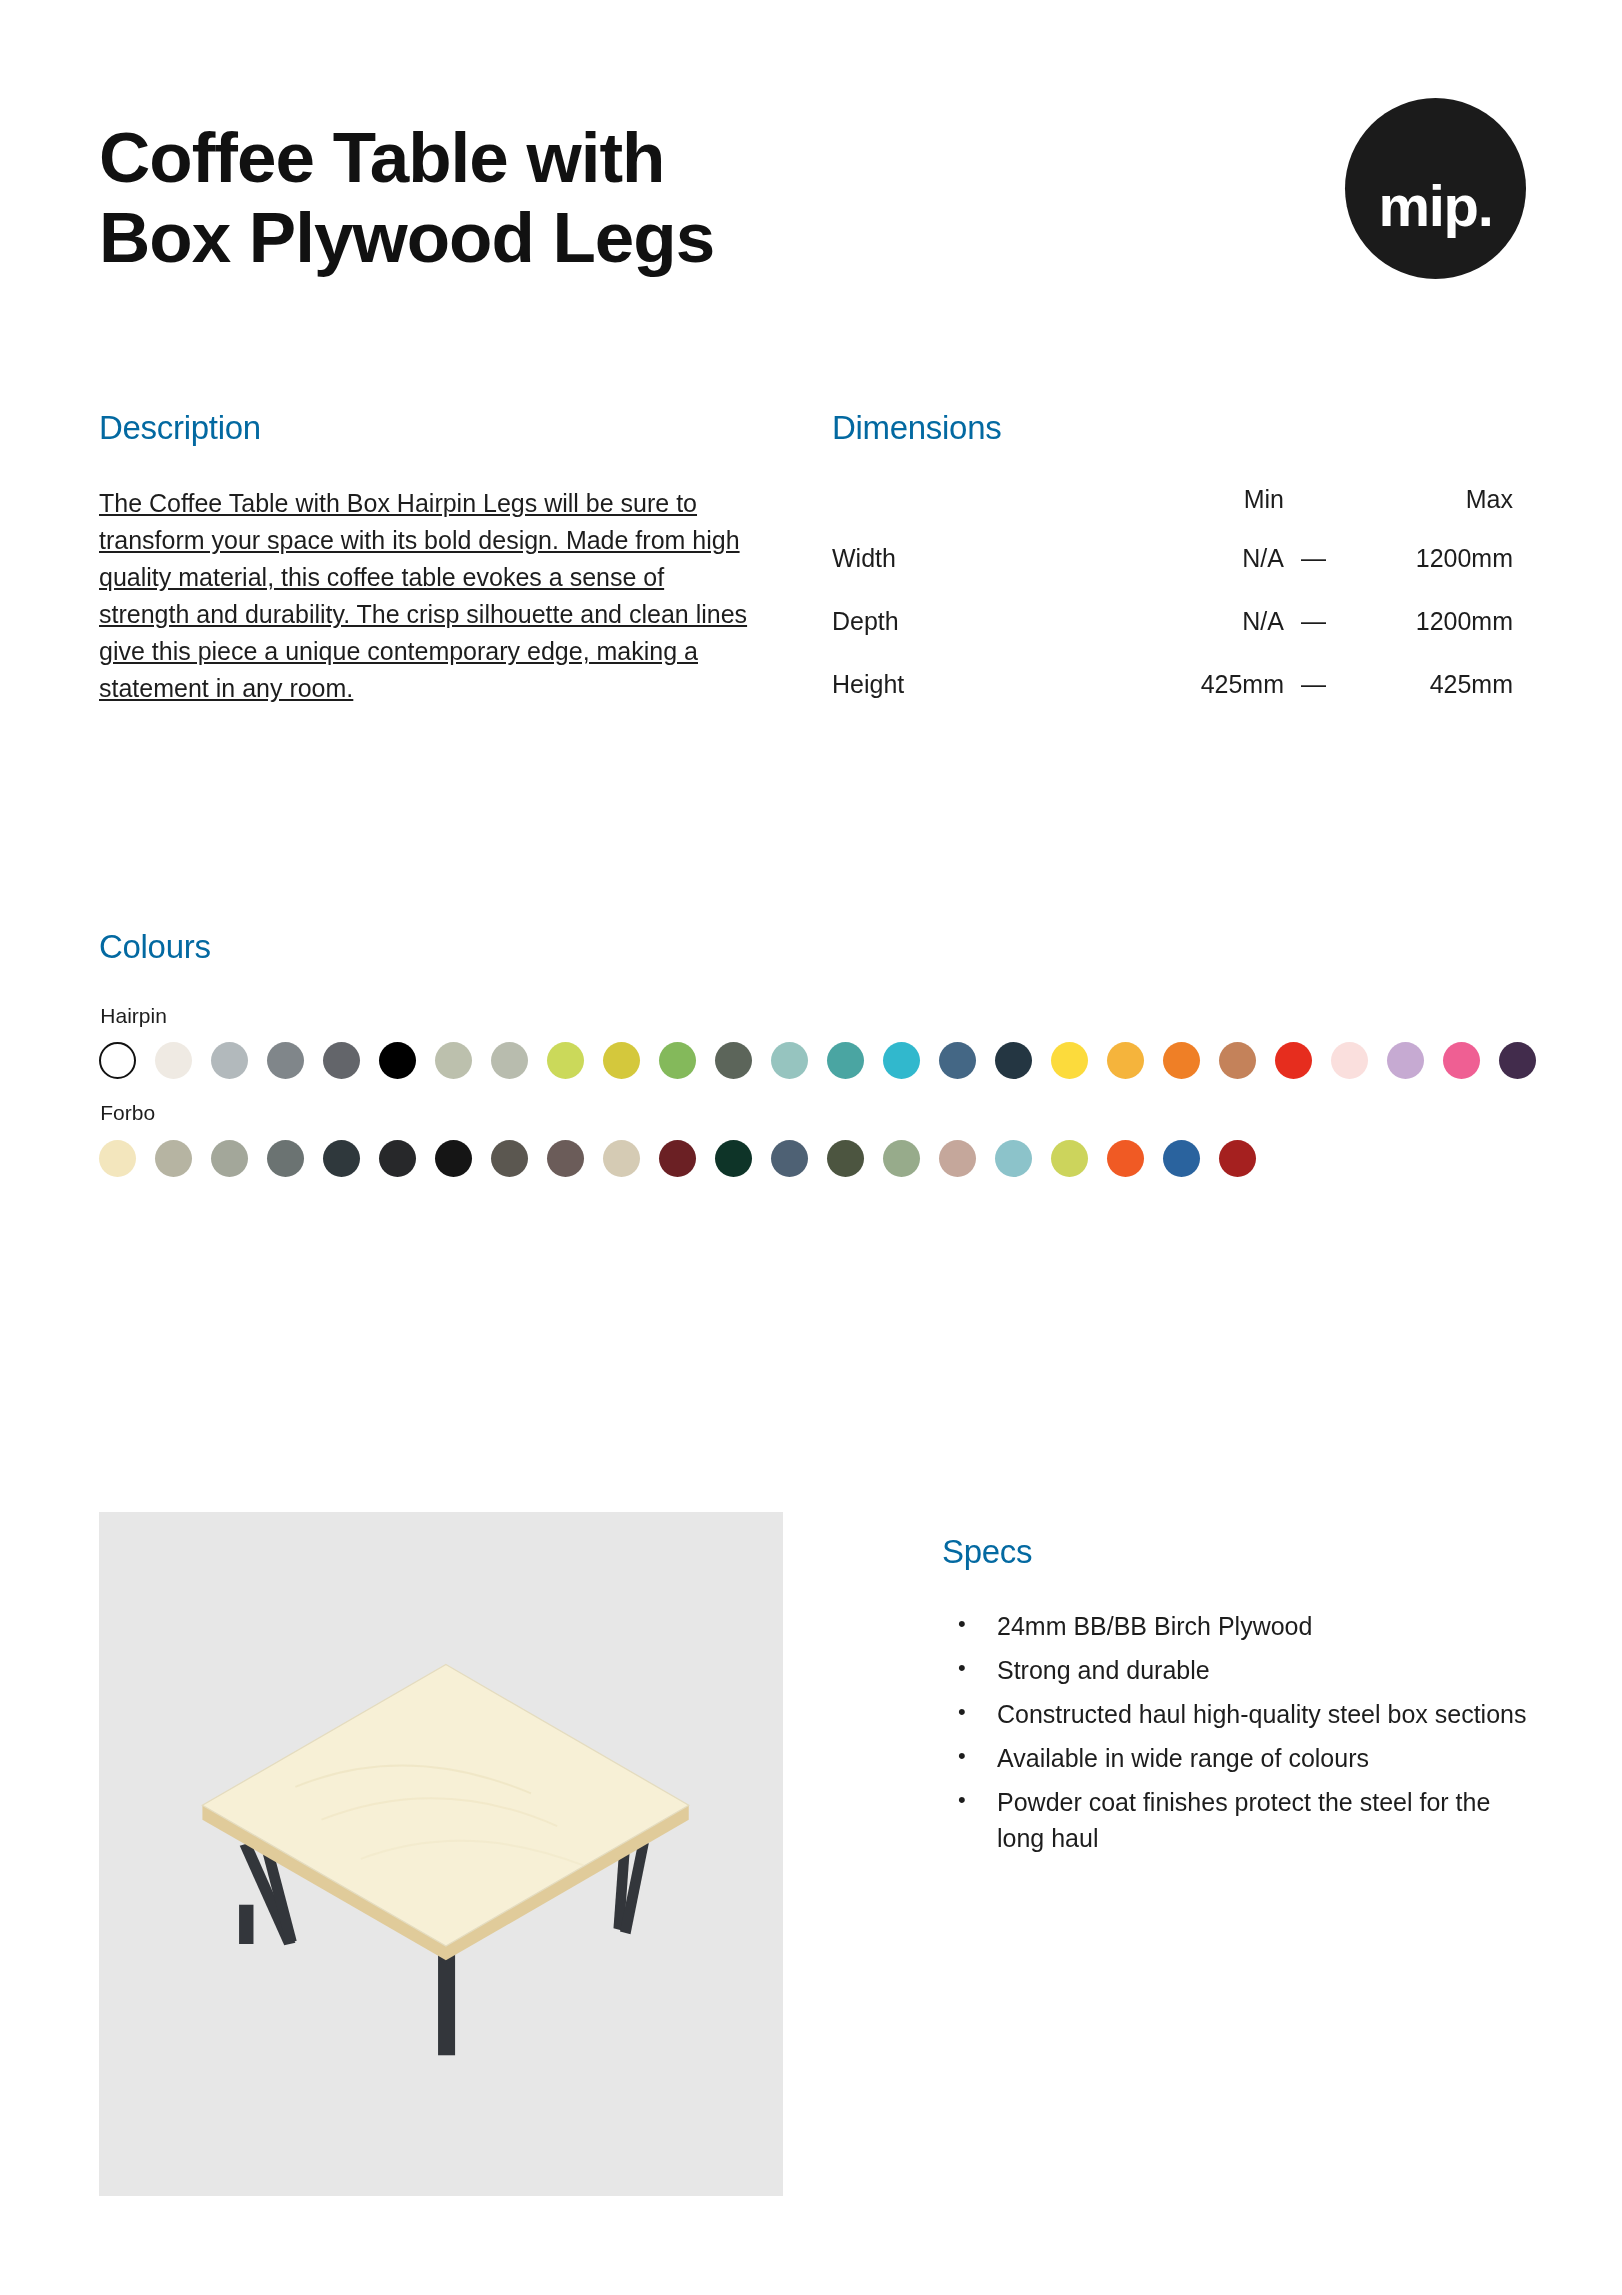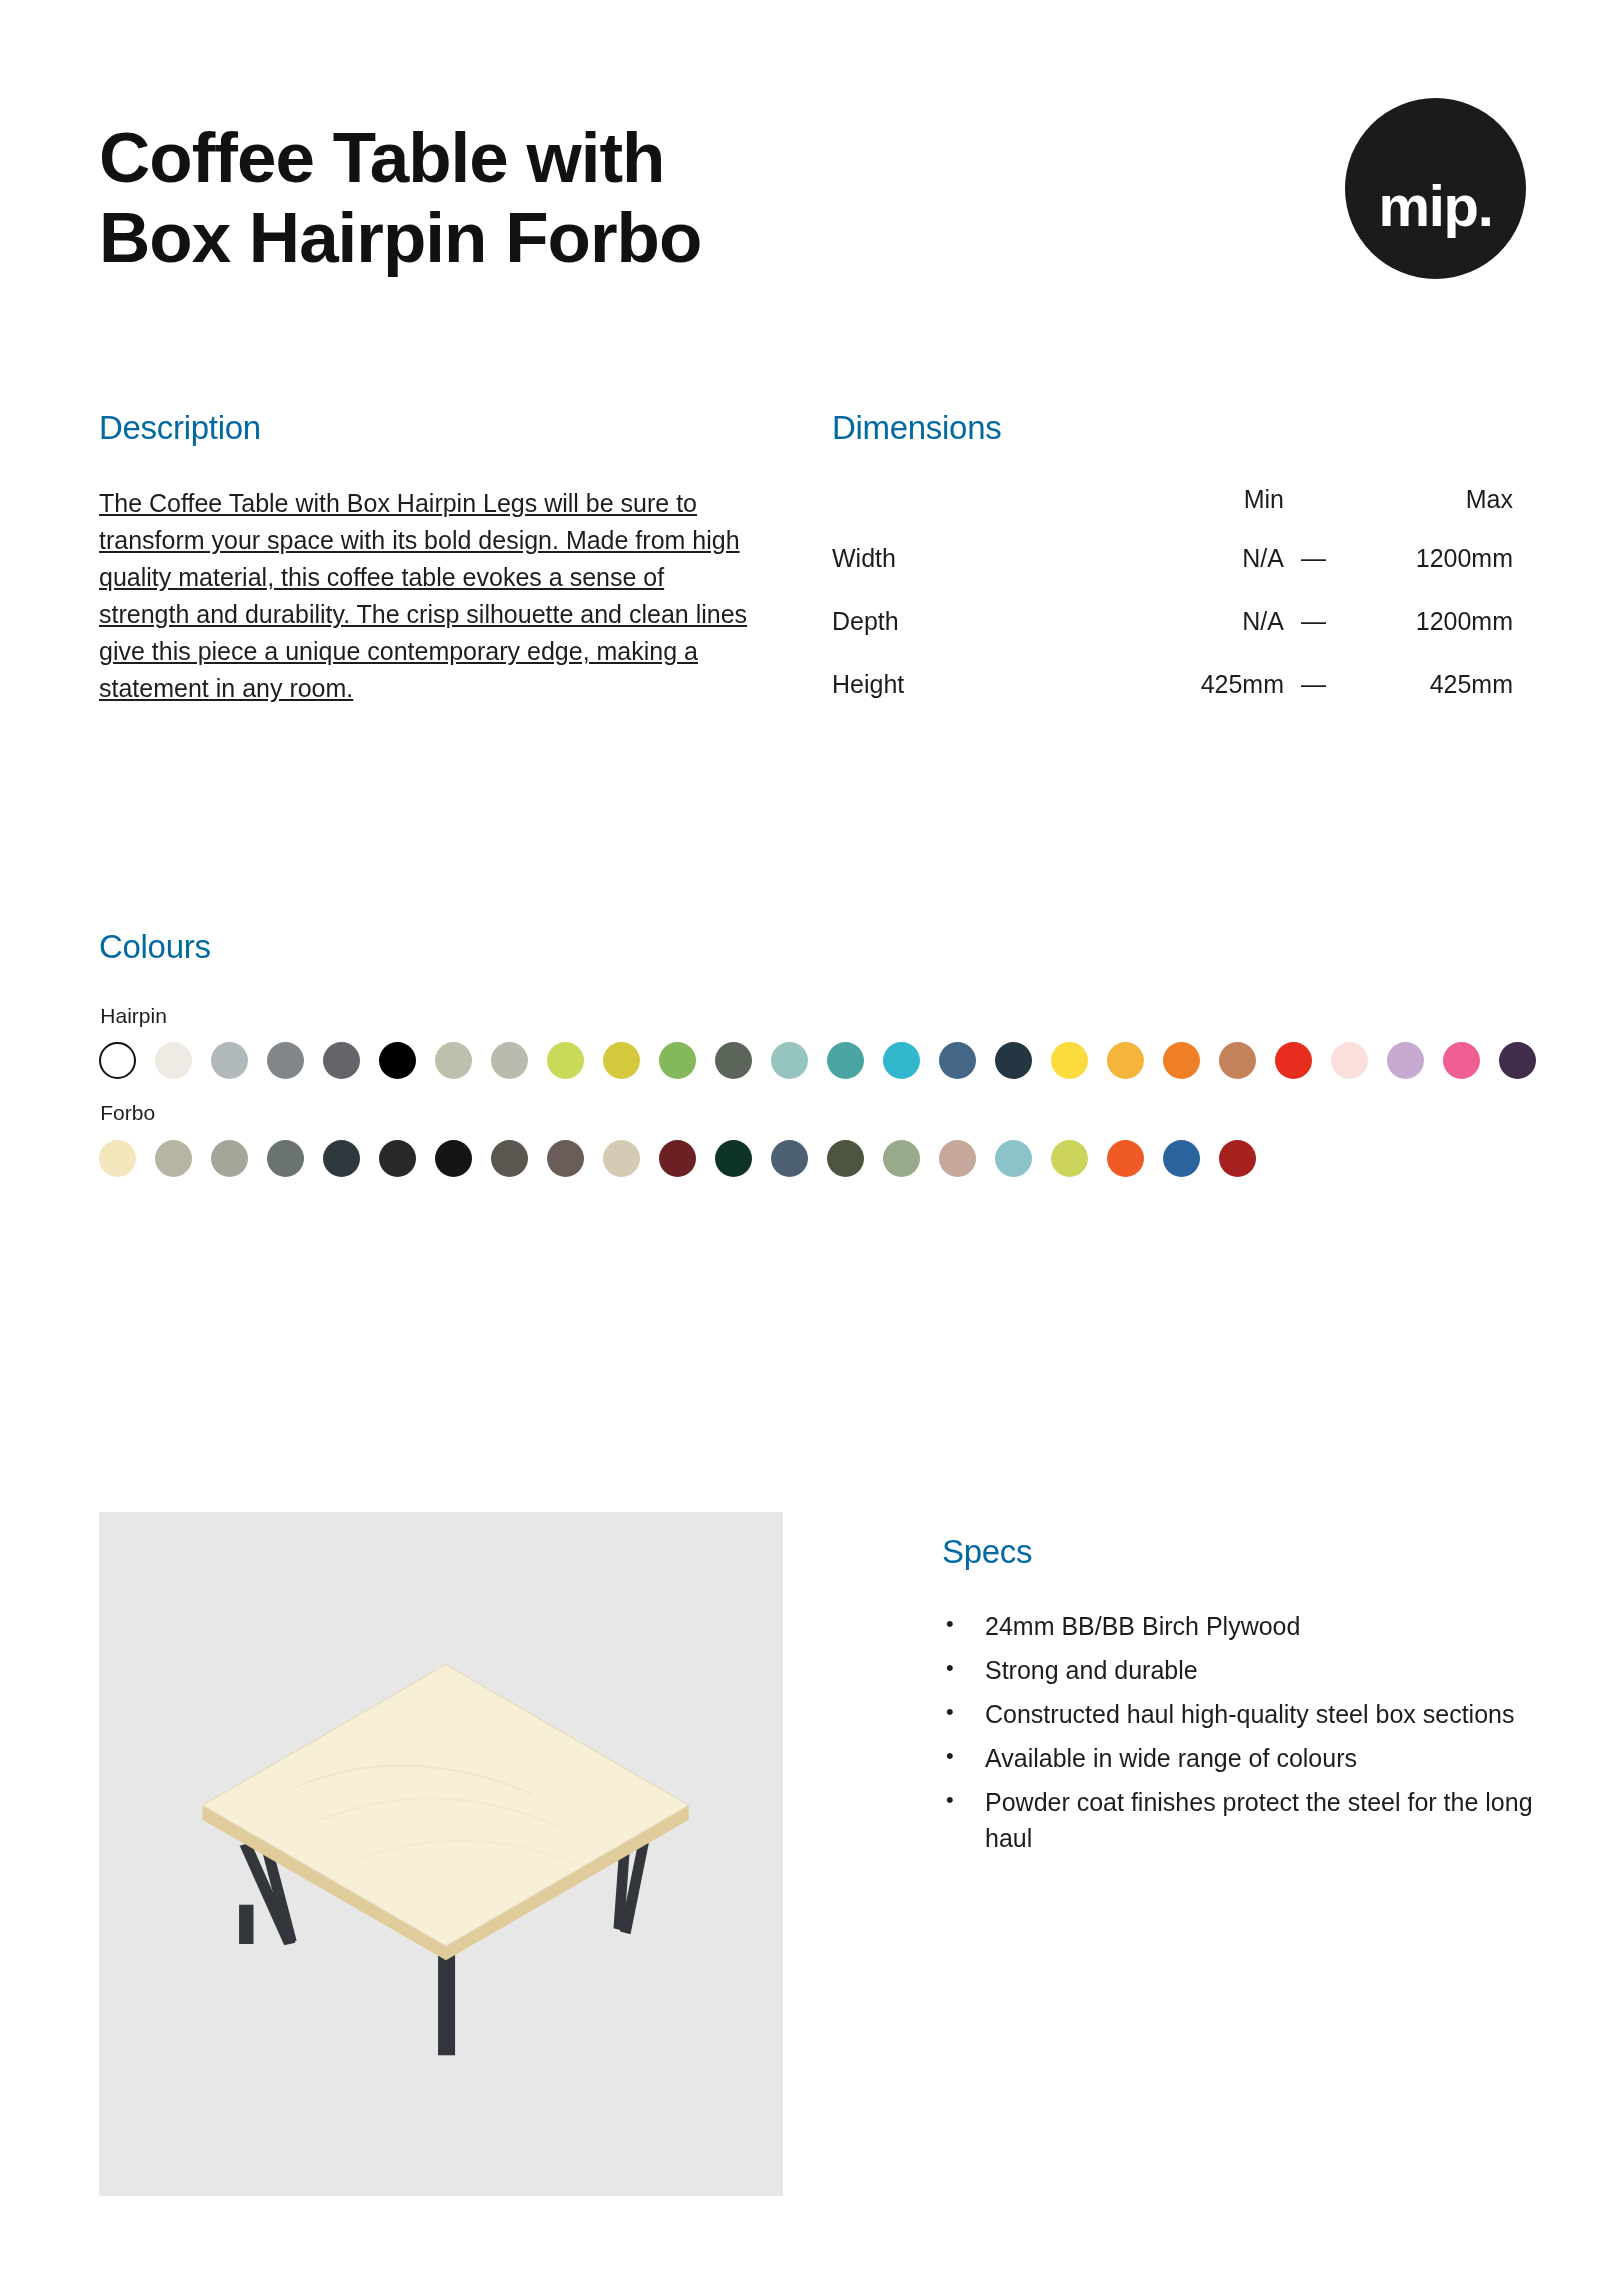--- a/index.html
+++ b/index.html
@@ -162,21 +162,21 @@
     position: relative;
     overflow: hidden;
   }
   .specs-col {
     margin-left: 159px;
     width: 602px;
     padding-top: 21px;
   }
   ul.specs {
     list-style: none;
-    margin: 0;
+    margin: 12px;
     padding: 0;
     font-size: 25px;
     line-height: 1.42;
     color: #1d1d1d;
   }
   ul.specs li {
     position: relative;
     padding-left: 43px;
     margin-bottom: 8.5px;
   }
@@ -194,21 +194,21 @@
   .table-svg { position:absolute; left:0; top:0; width:100%; height:100%; }
 </style>
 </head>
 <body>
 
 <div class="page">
 
   <div class="header">
     <h1 class="title">
       <span class="title-line">Coffee Table with</span>
-      <span class="title-line">Box Hairpin Forbo</span>
+      <span class="title-line">Box Plywood Legs</span>
     </h1>
     <div class="logo">
       <span class="logo-text">mip.</span>
     </div>
   </div>
 
   <div class="cols">
 
     <div class="col-left">
       <h2 class="section">Description</h2>

